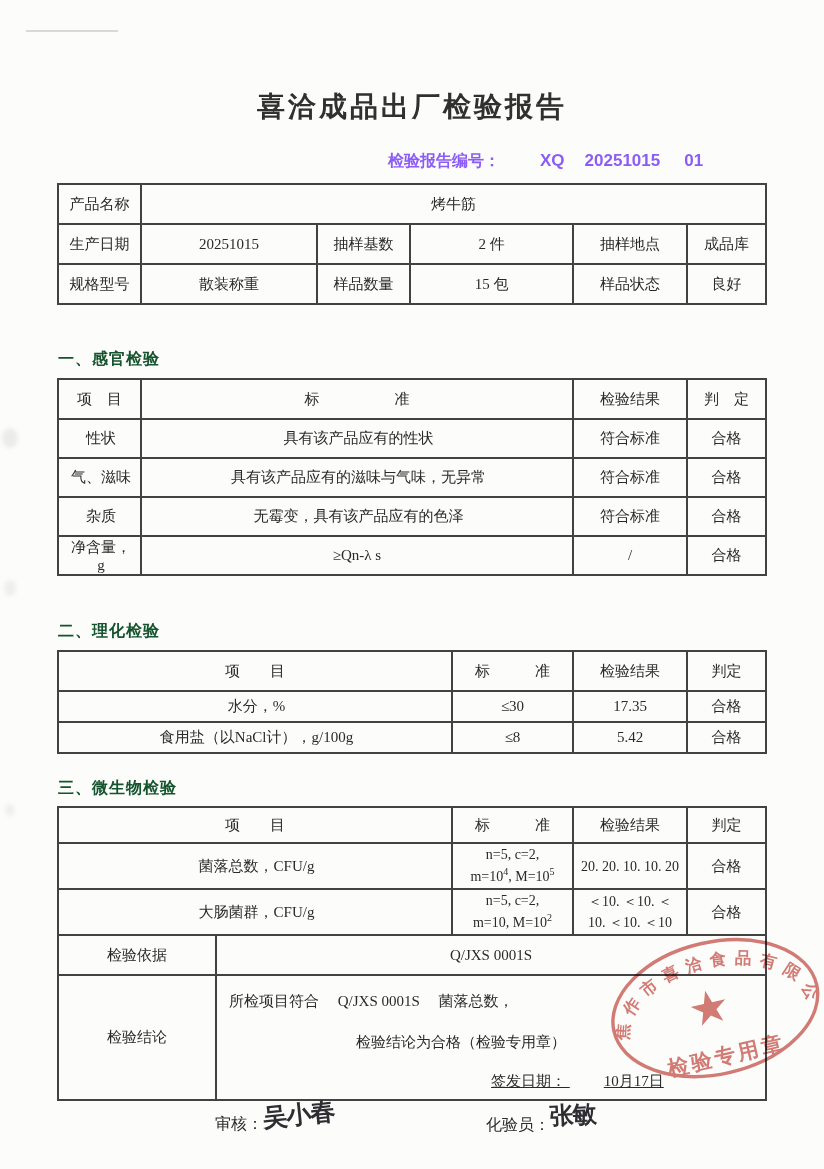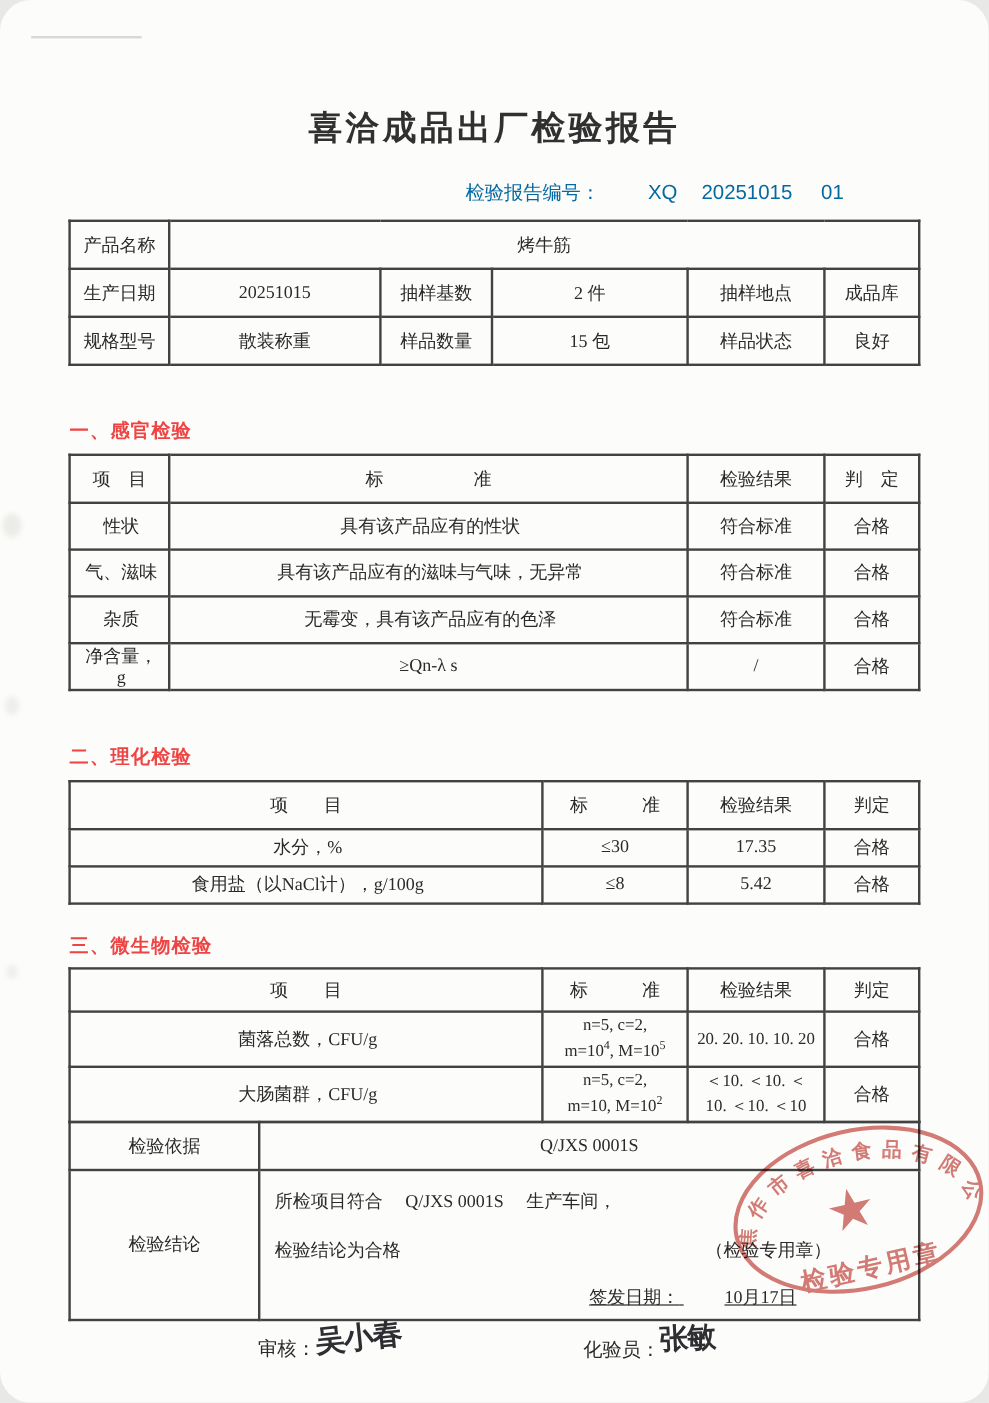--- a/index.html
+++ b/index.html
@@ -5,39 +5,38 @@
   * { margin:0; padding:0; box-sizing:border-box; }
   html,body { background:#e8e8e6; }
   .page {
     position:relative;
     width:824px; height:1169px;
     margin:0 auto;
     background:#fcfcfa;
     overflow:hidden;
     font-family:"Liberation Serif","DejaVu Serif",serif;
     color:#2a2a2a;
-    border-radius:26px;
   }
   
   .scanline { position:absolute; left:26px; top:30px; width:92px; height:2px; background:#c9c9c4; opacity:.7; }
   .smudge { position:absolute; background:#a2a29c; border-radius:50%; filter:blur(2px); }
   .sm1 { left:2px;  top:428px; width:16px; height:20px; opacity:.18; }
   .sm2 { left:4px;  top:580px; width:12px; height:16px; opacity:.15; }
   .sm3 { left:5px;  top:804px; width:10px; height:12px; opacity:.14; }
 
   .title {
     position:absolute; top:88px; left:0; width:100%;
     text-align:center;
     font-family:"Liberation Sans","DejaVu Sans",sans-serif;
     font-size:28px; font-weight:700; letter-spacing:3px; color:#303030;
   }
   .report-no {
     position:absolute; top:151px; left:388px;
     font-family:"Liberation Sans","DejaVu Sans",sans-serif;
-    font-size:16px; font-weight:400; color:#0369a1;
+    font-size:16px; font-weight:700; color:#8b5cf6;
     white-space:nowrap;
   }
   .report-no .p1 { margin-left:40px; font-size:17px; }
   .report-no .p2 { margin-left:20px; font-size:17px; }
   .report-no .p3 { margin-left:24px; font-size:17px; }
 
   table { position:absolute; left:57px; border-collapse:collapse; table-layout:fixed; }
   td {
     border:2px solid #424242;
     font-size:15px; text-align:center; vertical-align:middle;
@@ -51,34 +50,34 @@
 
   .h40 td { height:40px; }
   .h39 td { height:39px; }
   .h38 td { height:31px; }
   .h36 td { height:36px; }
   .h46 td { height:46px; }
   .h118 td { height:118px; }
 
   .section-heading {
     position:absolute; left:58px;
-    font-size:16px; font-weight:700; letter-spacing:1px; color:#ef4444;
+    font-size:16px; font-weight:700; letter-spacing:1px; color:#14532d;
   }
   .sh1 { top:349px; }
   .sh2 { top:621px; }
   .sh3 { top:778px; }
 
   td.left { text-align:center; padding-left:9px; }
   sup { font-size:10px; }
   .std2 { font-size:14px; line-height:1.45; }
   .res2 { font-size:14px; line-height:1.5; }
 
   .concl-cell { vertical-align:top; text-align:left; padding:10px 10px 8px 12px; }
   .c-line1 { margin-top:6px; }
-  .c-line2 { margin-top:22px; display:flex; justify-content:space-between; }
+  .c-line2 { margin-top:22px; display:flex; justify-content:center; }
   .c-line2 .seal-note { margin-right:62px; }
   .c-line3 { margin-top:20px; padding-left:262px;text-decoration:underline; }
   .c-line3 .issue-date { margin-left:34px; }
 
   
   .stamp {
     position:absolute; left:598px; top:932px;
     transform:rotate(-13deg);
     opacity:.78;
     mix-blend-mode:multiply;
@@ -270,21 +269,21 @@
         <col style="width:550px">
       </colgroup>
     <tbody>
         <tr class="h40">
       <td>检验依据</td>
       <td>Q/JXS 0001S</td>
     </tr>
     <tr class="h118">
       <td>检验结论</td>
       <td class="concl-cell">
-        <div class="c-line1">所检项目符合　 Q/JXS 0001S 　生产车间，</div>
+        <div class="c-line1">所检项目符合　 Q/JXS 0001S 　菌落总数，</div>
         <div class="c-line2">
           <span>检验结论为合格</span>
           <span class="seal-note">（检验专用章）</span>
         </div>
         <div class="c-line3">
           <span>签发日期：</span>
           <span class="issue-date">10月17日</span>
         </div>
       </td>
     </tr>

